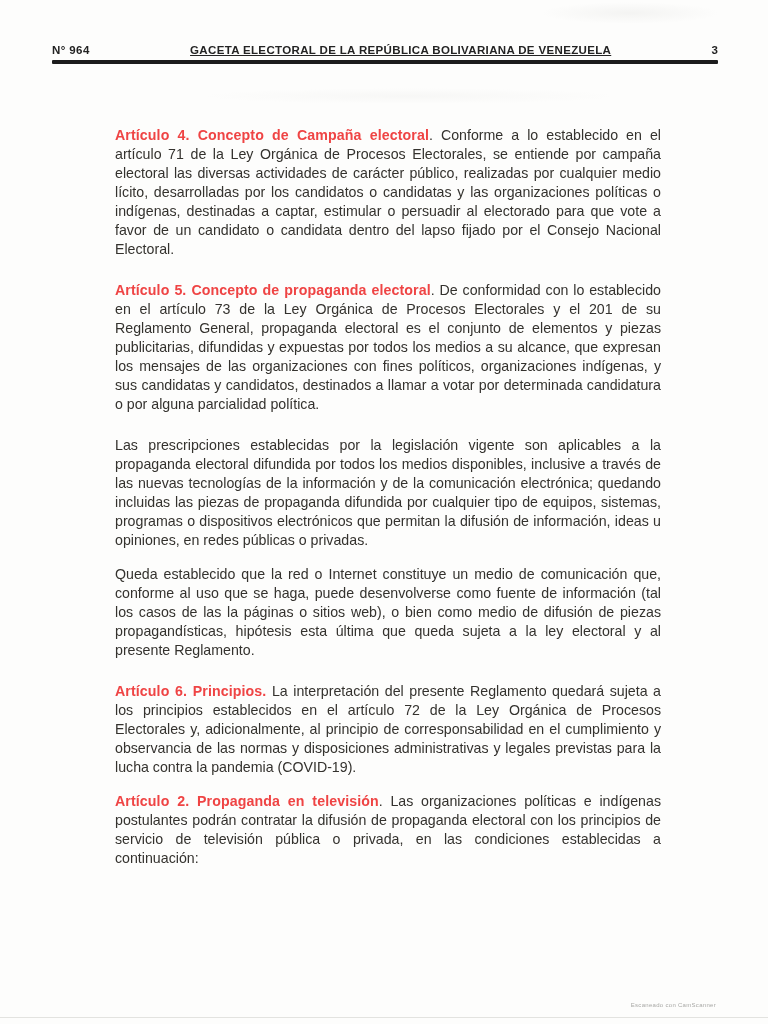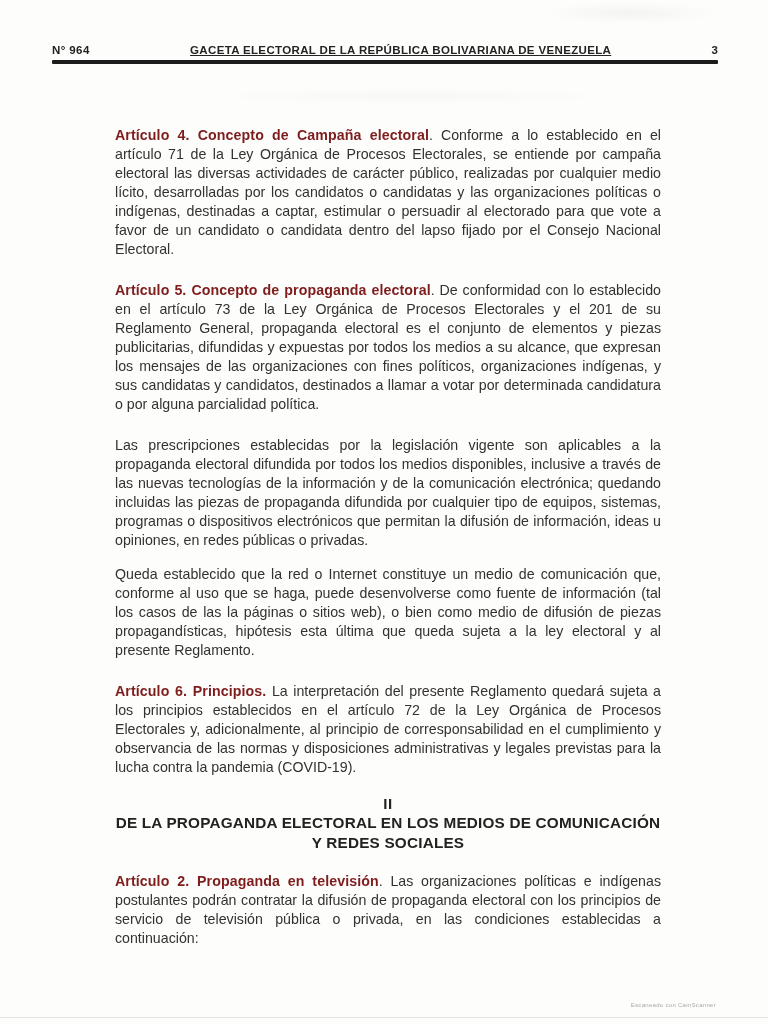--- a/index.html
+++ b/index.html
@@ -81,21 +81,21 @@
     left: 115px;
     width: 546px;
     top: 126px;
     font-size: 14.2px;
     line-height: 19px;
     text-align: justify;
     color: #34322e;
   }
   .para { margin-bottom: 22px; }
   .para-tight { margin-bottom: 15px; }
-  .para strong { color: #7f1d1d; letter-spacing: 0.1px; }
+  .para strong { color: #ef4444; letter-spacing: 0.1px; }
 
   .section-heading {
     text-align: center;
     font-weight: bold;
     color: #232220;
     margin: 18px 0 19px 0;
   }
   .section-numeral {
     font-size: 15px;
     line-height: 18px;
@@ -138,25 +138,20 @@
     <p class="para"><strong>Artículo 4. Concepto de Campaña electoral</strong><span>. Conforme a lo establecido en el artículo 71 de la Ley Orgánica de Procesos Electorales, se entiende por campaña electoral las diversas actividades de carácter público, realizadas por cualquier medio lícito, desarrolladas por los candidatos o candidatas y las organizaciones políticas o indígenas, destinadas a captar, estimular o persuadir al electorado para que vote a favor de un candidato o candidata dentro del lapso fijado por el Consejo Nacional Electoral.</span></p>
 
     <p class="para"><strong>Artículo 5. Concepto de propaganda electoral</strong><span>. De conformidad con lo establecido en el artículo 73 de la Ley Orgánica de Procesos Electorales y el 201 de su Reglamento General, propaganda electoral es el conjunto de elementos y piezas publicitarias, difundidas y expuestas por todos los medios a su alcance, que expresan los mensajes de las organizaciones con fines políticos, organizaciones indígenas, y sus candidatas y candidatos, destinados a llamar a votar por determinada candidatura o por alguna parcialidad política.</span></p>
 
     <p class="para para-tight"><span>Las prescripciones establecidas por la legislación vigente son aplicables a la propaganda electoral difundida por todos los medios disponibles, inclusive a través de las nuevas tecnologías de la información y de la comunicación electrónica; quedando incluidas las piezas de propaganda difundida por cualquier tipo de equipos, sistemas, programas o dispositivos electrónicos que permitan la difusión de información, ideas u opiniones, en redes públicas o privadas.</span></p>
 
     <p class="para"><span>Queda establecido que la red o Internet constituye un medio de comunicación que, conforme al uso que se haga, puede desenvolverse como fuente de información (tal los casos de las la páginas o sitios web), o bien como medio de difusión de piezas propagandísticas, hipótesis esta última que queda sujeta a la ley electoral y al presente Reglamento.</span></p>
 
     <p class="para para-tight"><strong>Artículo 6. Principios.</strong><span> La interpretación del presente Reglamento quedará sujeta a los principios establecidos en el artículo 72 de la Ley Orgánica de Procesos Electorales y, adicionalmente, al principio de corresponsabilidad en el cumplimiento y observancia de las normas y disposiciones administrativas y legales previstas para la lucha contra la pandemia (COVID-19).</span></p>
 
-    <div class="section-heading">
-      <div class="section-numeral">II</div>
-      <div class="section-title-line">DE LA PROPAGANDA ELECTORAL EN LOS MEDIOS DE COMUNICACIÓN</div>
-      <div class="section-title-line">Y REDES SOCIALES</div>
-    </div>
 
     <p class="para"><strong>Artículo 2. Propaganda en televisión</strong><span>. Las organizaciones políticas e indígenas postulantes podrán contratar la difusión de propaganda electoral con los principios de servicio de televisión pública o privada, en las condiciones establecidas a continuación:</span></p>
 
   </div>
 
   <div class="watermark">Escaneado con CamScanner</div>
 
   <div class="page-bottom-edge"></div>
 
 </div>

